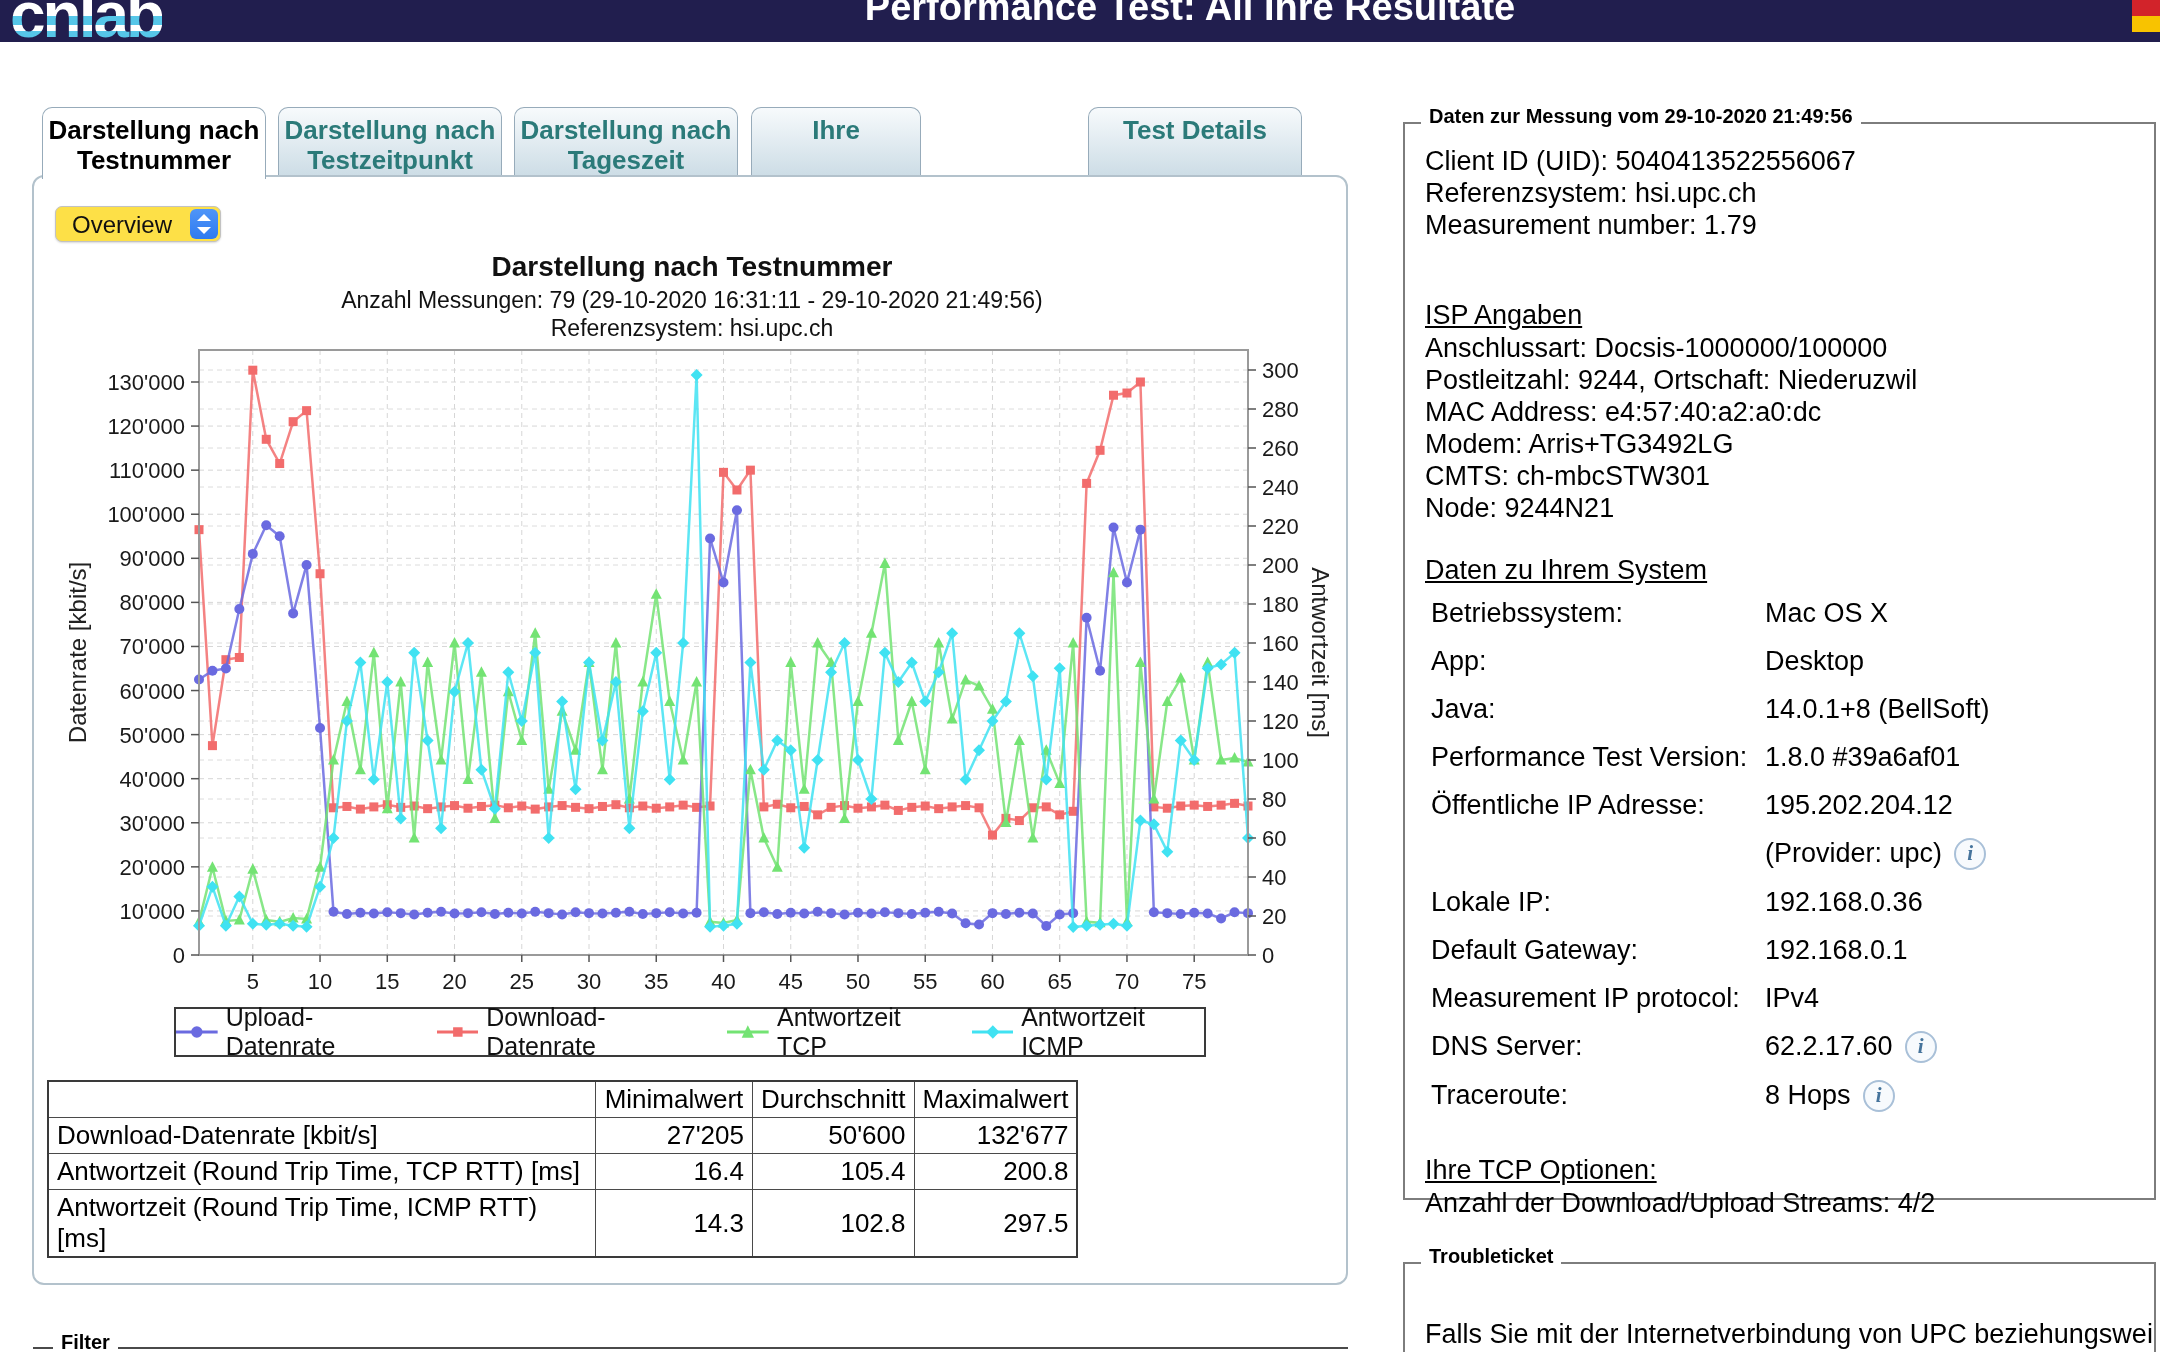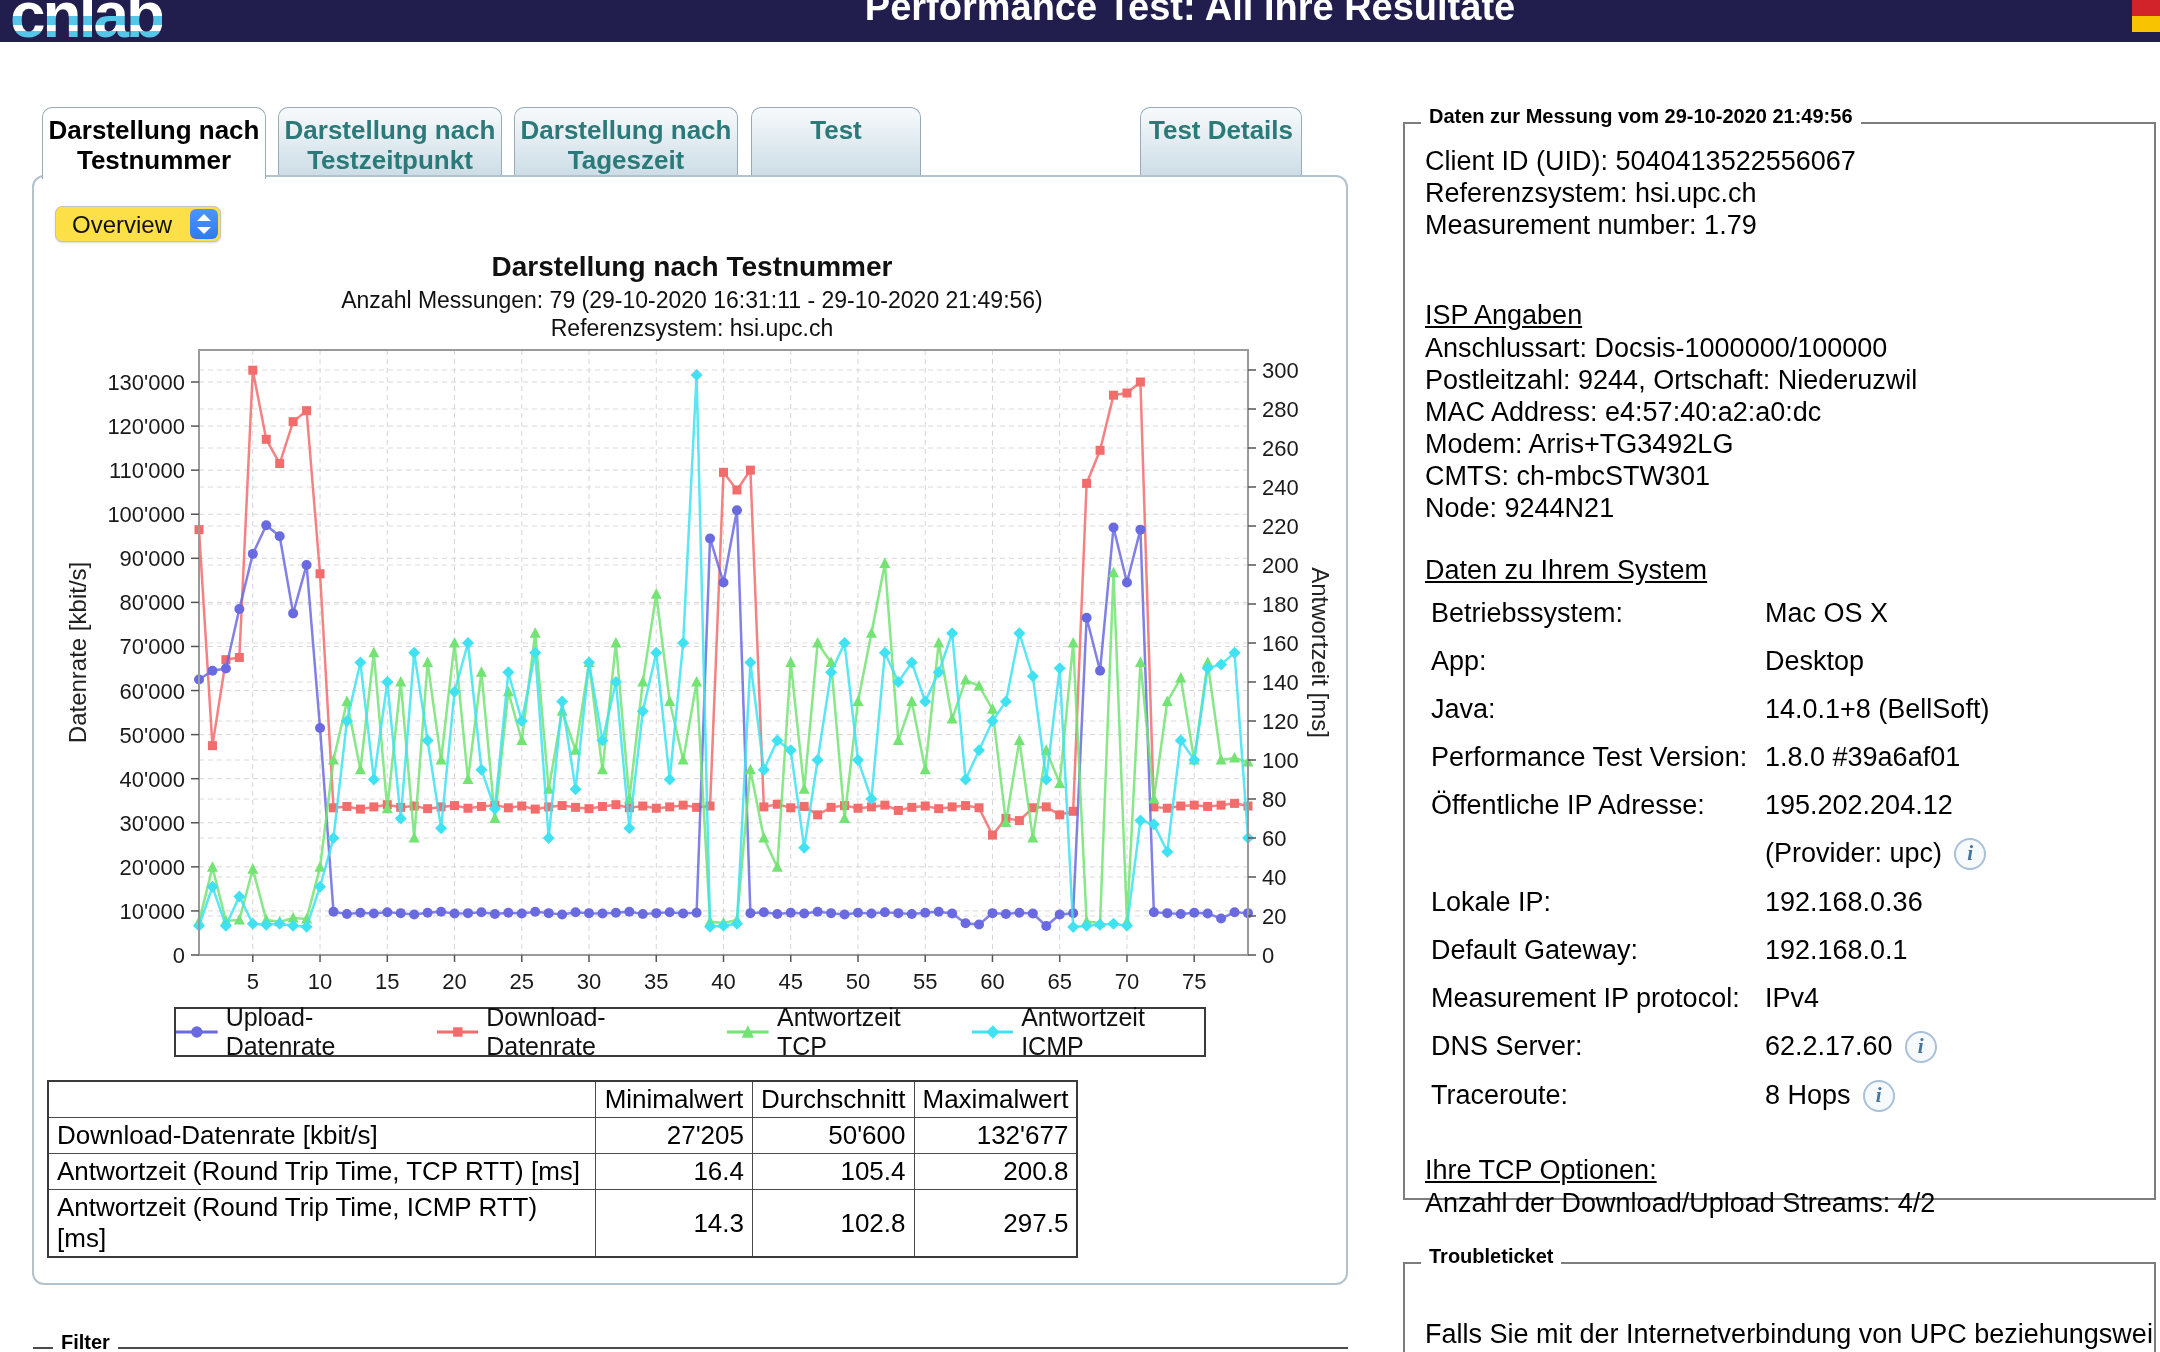--- a/index.html
+++ b/index.html
@@ -89,22 +89,22 @@
       <div class="f-gold"></div>
     </div>
   </div>
 
   <div class="tab active" style="left:42px;width:224px;">Darstellung nach
 Testnummer</div>
   <div class="tab" style="left:278px;width:224px;">Darstellung nach
 Testzeitpunkt</div>
   <div class="tab" style="left:514px;width:224px;">Darstellung nach
 Tageszeit</div>
-  <div class="tab" style="left:751px;width:170px;">Test</div>
-  <div class="tab" style="left:1140px;width:162px;">Test Details</div>
+  <div class="tab" style="left:751px;width:170px;">Ihre</div>
+  <div class="tab" style="left:1088px;width:214px;">Test Details</div>
 
   <div class="panel">
     <div class="select">
       <span class="sel-label">Overview</span>
       <div class="stepper">
         <span class="chev up"></span>
         <span class="chev down"></span>
       </div>
     </div>
 

